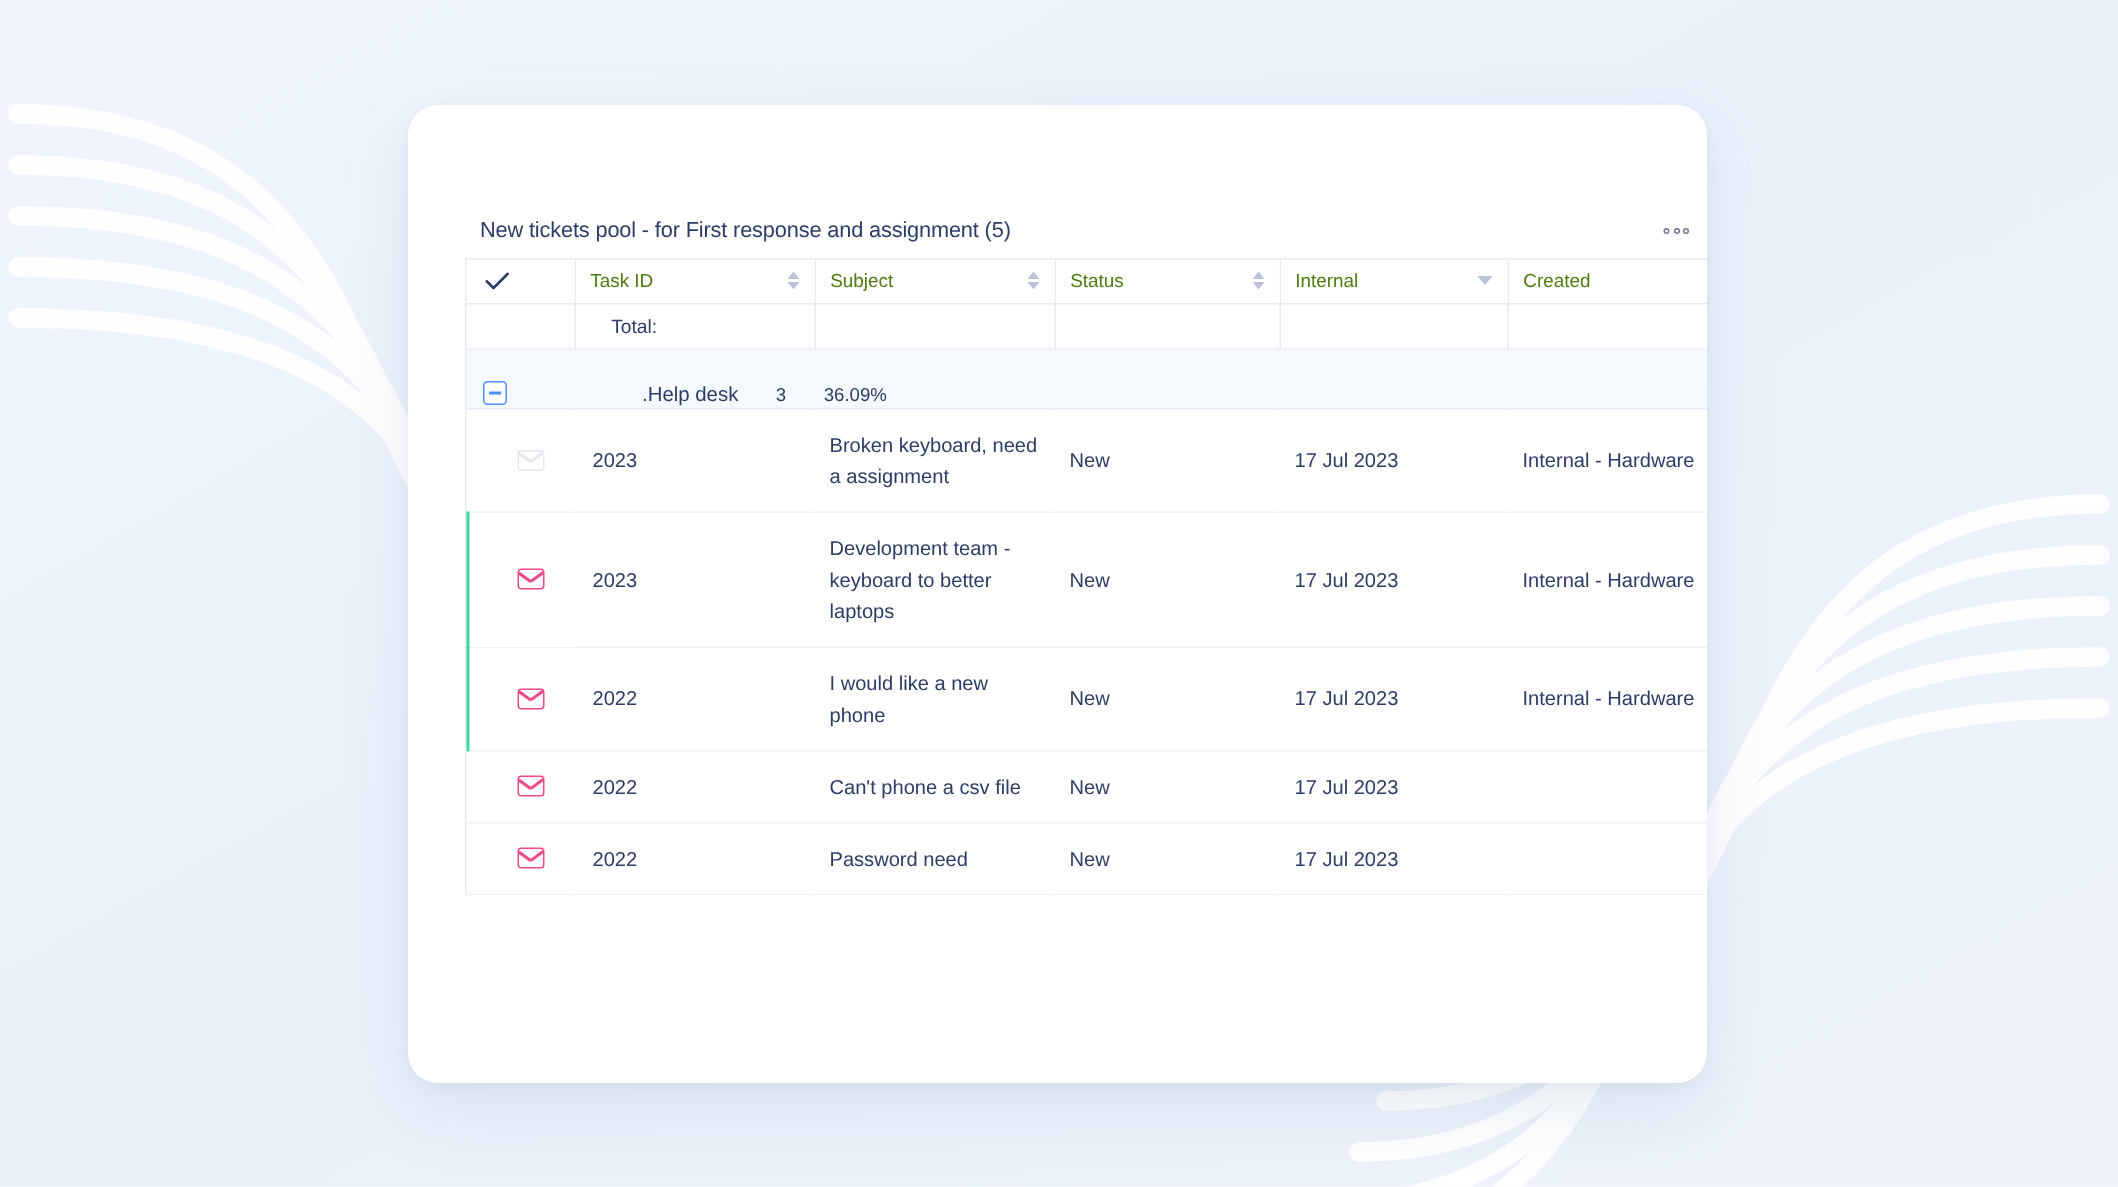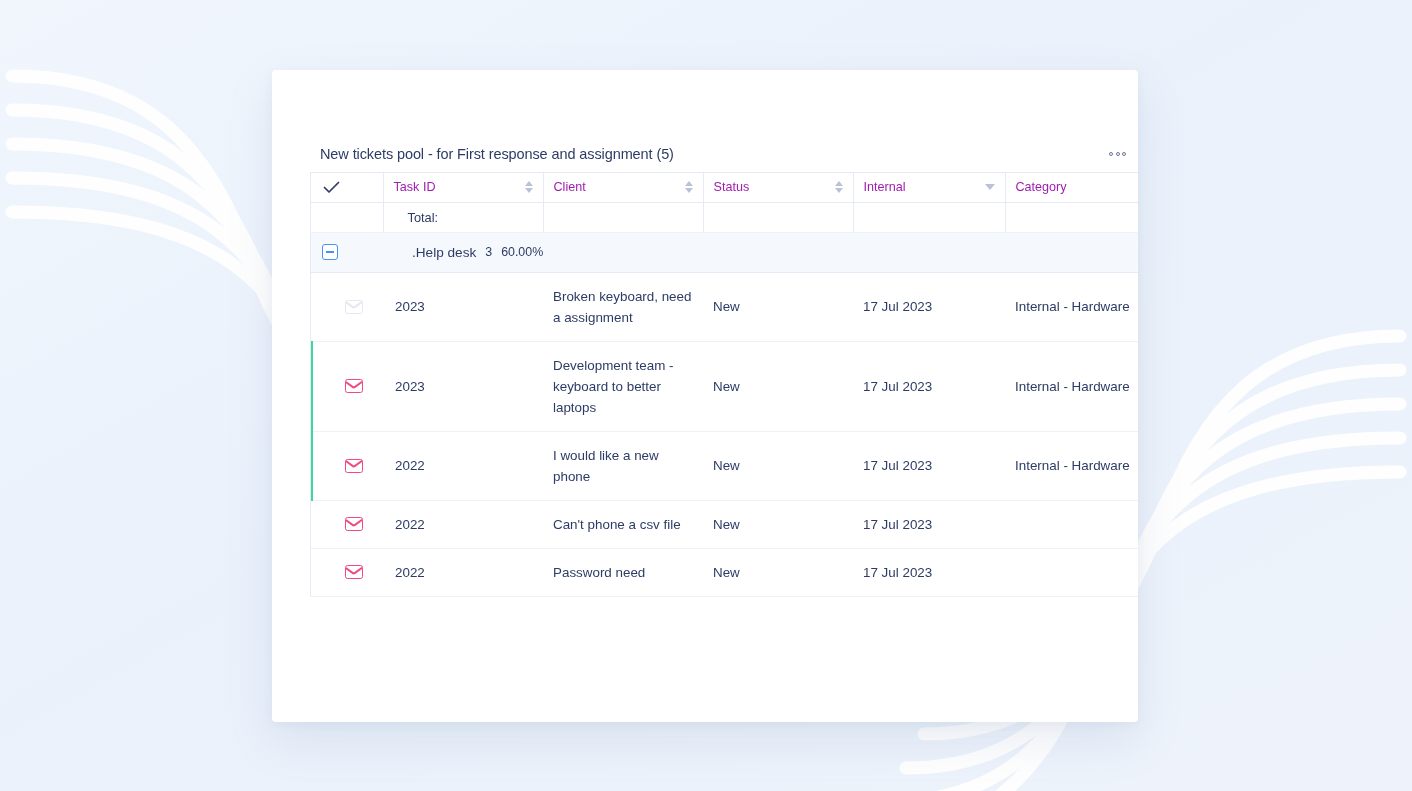--- a/index.html
+++ b/index.html
@@ -26,21 +26,21 @@
   }
 
   
   .card {
     position: absolute;
     left: 272px;
     top: 70px;
     width: 866px;
     height: 652px;
     background: #ffffff;
-    border-radius: 4px;
+    border-radius: 20px;
     box-shadow: 0 18px 45px rgba(120, 140, 180, 0.16),
                 0 3px 10px rgba(120, 140, 180, 0.07);
     overflow: hidden;
   }
 
   
   .widget {
     position: absolute;
     left: 38px;
     top: 66px;
@@ -100,21 +100,21 @@
   table.grid col.c-task    { width: 160px; }
   table.grid col.c-subject { width: 160px; }
   table.grid col.c-status  { width: 150px; }
   table.grid col.c-created { width: 152px; }
   table.grid col.c-cat     { width: 186px; }
 
   thead th {
     height: 29px;
     font-weight: normal;
     font-size: 12.6px;
-    color: #a21caf;
+    color: #4d7c0f;
     text-align: left;
     padding: 0 10px;
     border-right: 1px solid #e6eaf2;
     border-bottom: 1px solid #e6eaf2;
     background: #fff;
     vertical-align: middle;
     position: relative;
     white-space: nowrap;
   }
 
@@ -172,24 +172,24 @@
   tr.group-row td {
     background: #f5f8fd;
     border-bottom: 1px solid #e6eaf2;
     border-top: 1px solid #e6eaf2;
     height: 40px;
     padding: 0;
   }
 
   .group-inner {
     display: flex;
-    align-items: center;
+    align-items: flex-end;
     height: 36px;
     padding-left: 11px;
-    gap: 0;
+    gap: 16px;
   }
 
   .collapse-box {
     width: 16px;
     height: 16px;
     border: 1.4px solid #4a90f7;
     border-radius: 3px;
     background: #fff;
     display: flex;
     align-items: center;
@@ -338,21 +338,21 @@
                 <span>Task ID</span>
                 <span class="sort-both">
                   <span class="up"></span>
                     <span class="dn"></span>
                 </span>
               </div>
             </th>
 
             <th>
               <div class="th-inner">
-                <span>Client</span>
+                <span>Subject</span>
                 <span class="sort-both">
                   <span class="up"></span>
                     <span class="dn"></span>
                 </span>
               </div>
             </th>
 
             <th>
               <div class="th-inner">
                 <span>Status</span>
@@ -365,21 +365,21 @@
 
             <th>
               <div class="th-inner">
                 <span>Internal</span>
                 <span class="sort-desc"></span>
               </div>
             </th>
 
             <th>
               <div class="th-inner">
-                <span>Category</span>
+                <span>Created</span>
               </div>
             </th>
           </tr>
         </thead>
 
         <tbody id="tbody">
             <tr class="total-row">
               <td></td>
               <td class="total-label">Total:</td>
               <td></td>
@@ -388,21 +388,21 @@
               <td></td>
             </tr>
             <tr class="group-row">
               <td colspan="6">
                 <div class="group-inner">
                   <div class="collapse-box">
                     <span></span>
                   </div>
                   <span class="group-label">.Help desk</span>
                   <span class="group-count">3</span>
-                  <span class="group-pct">60.00%</span>
+                  <span class="group-pct">36.09%</span>
                 </div>
               </td>
             </tr>
             <tr class="data-row">
               <td class="cell-check">
                 <span class="env read"></span>
               </td>
               <td class="cell-task">2023</td>
               <td>Broken keyboard, need a assignment</td>
               <td>New</td>

